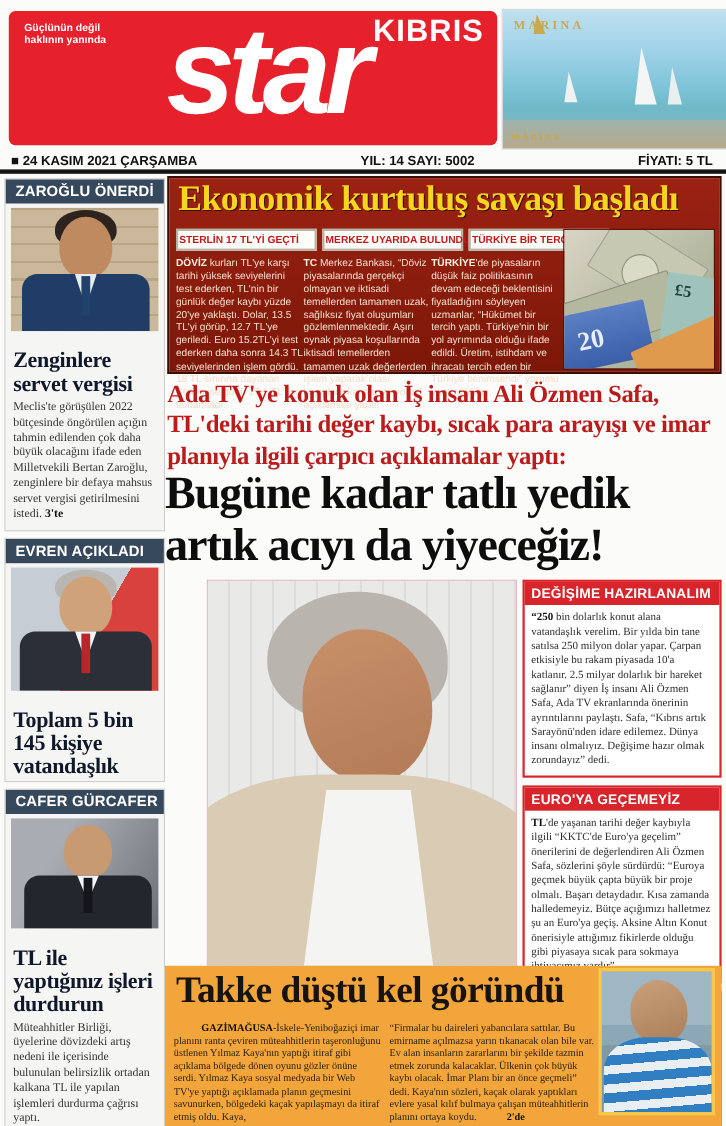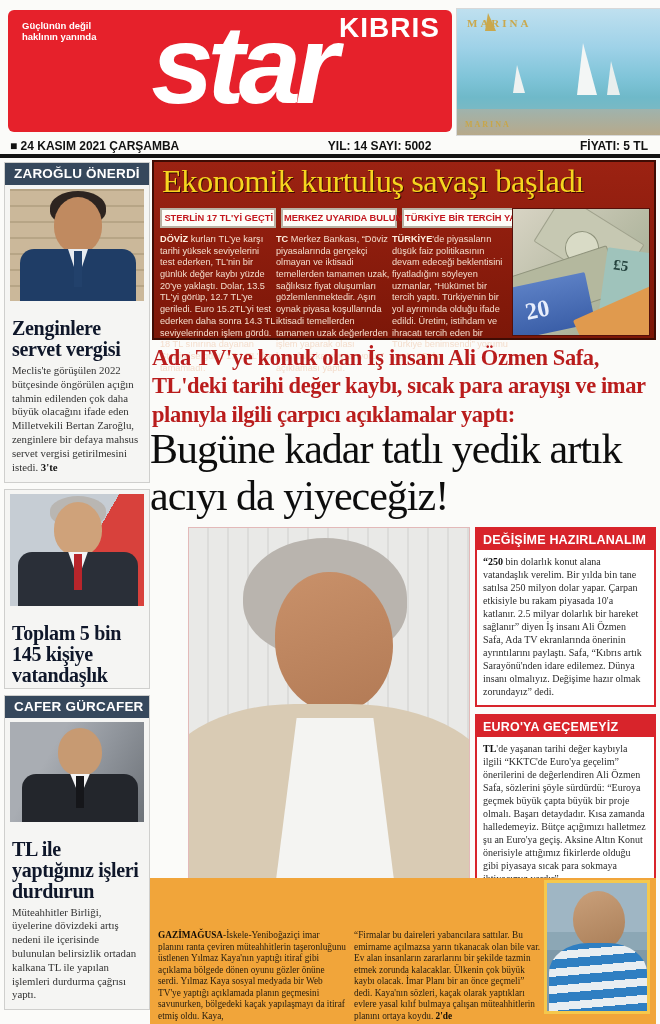--- a/index.html
+++ b/index.html
@@ -39,58 +39,58 @@
   .p-torso { position:absolute; border-radius:14px 14px 0 0; }
   .p-shirt { position:absolute; }
   .p-tie { position:absolute; }
 
   .bg-stone { background:repeating-linear-gradient(0deg,#cbb89a 0 14px,#b7a586 14px 16px),repeating-linear-gradient(90deg,rgba(0,0,0,.06) 0 26px,rgba(0,0,0,0) 26px 28px); }
   .bg-flag { background:linear-gradient(120deg,#c6cdd4 55%,#d8413c 55%); }
   .bg-office { background:linear-gradient(120deg,#a9adb3 30%,#8f949b 60%,#6d7278 100%); }
 
   
   .top-banner { position:absolute; left:152px; top:160px; width:504px; height:180px; background:linear-gradient(180deg,#9c2212 0%,#7c1708 100%); border:2px solid #3f0c04; }
-  .banner-headline { color:#f6d51f; font-weight:normal; font-size:32.5px; letter-spacing:-0.5px; padding:2px 8px 0; line-height:1.1; text-shadow:1px 1px 0 #3a0a02; }
+  .banner-headline { color:#f6d51f; font-weight:bold; font-size:32.5px; letter-spacing:-0.5px; padding:2px 8px 0; line-height:1.1; text-shadow:1px 1px 0 #3a0a02; }
   .kicker-row { position:absolute; left:6px; top:46px; display:flex; gap:5px; }
-  .kicker { width:116px; background:#fdfdf8; border:2px solid #b9b2a4; color:#c3171d; font-family:"Liberation Sans",sans-serif; font-weight:bold; font-size:9.3px; text-align:right; padding:3px 1px; white-space:nowrap; }
+  .kicker { width:128px; background:#fdfdf8; border:2px solid #b9b2a4; color:#c3171d; font-family:"Liberation Sans",sans-serif; font-weight:bold; font-size:9.3px; text-align:left; padding:3px 1px; white-space:nowrap; }
   .banner-cols { position:absolute; left:6px; top:72px; display:flex; gap:0; }
   .bcol { width:116px; color:#f4ddcc; font-family:"Liberation Sans",sans-serif; font-size:9.2px; line-height:1.27; }
   .bcol b { color:#ffefdf; }
   .money-photo { position:absolute; right:4px; top:46px; width:138px; height:128px; background:linear-gradient(135deg,#d8d4c4 0%,#b9bca6 50%,#9aa88e 100%); overflow:hidden; border:1px solid #55100a; }
   .bill { position:absolute; border-radius:2px; }
   .bill.usd1 { left:28px; top:6px; width:96px; height:56px; background:#c6c8b2; transform:rotate(32deg); border:1px solid #9fa18c; }
   .bill.usd2 { left:-6px; top:52px; width:110px; height:50px; background:#b4b89e; transform:rotate(-18deg); border:1px solid #8f937c; }
   .bill.eur20 { left:-14px; top:72px; width:92px; height:52px; background:linear-gradient(180deg,#5b7fc4,#3b5fa8); transform:rotate(-12deg); color:#e8eefc; font-weight:bold; font-size:24px; padding:14px 0 0 26px; }
   .bill.gbp5 { right:-12px; top:42px; width:58px; height:66px; background:#9fc3bb; transform:rotate(8deg); color:#23413c; font-weight:bold; font-size:15px; padding:8px 0 0 8px; }
   .bill.eur50 { right:-16px; bottom:-14px; width:86px; height:48px; background:#e09a4e; transform:rotate(-24deg); }
   .usd-circle { position:absolute; left:52px; top:22px; width:34px; height:34px; border-radius:50%; background:#d9dbc6; border:1px solid #8f937c; transform:rotate(32deg); }
 
   
   .intro { position:absolute; left:152px; top:344px; width:506px; font-weight:bold; font-size:22.5px; line-height:1.26; letter-spacing:-0.4px; color:#b91c1c; }
-  .big-headline { position:absolute; left:150px; top:426px; width:510px; font-weight:normal; font-size:42px; line-height:1.12; letter-spacing:-1px; color:#0d0d0d; }
+  .big-headline { position:absolute; left:150px; top:426px; width:510px; font-weight:bold; font-size:42px; line-height:1.12; letter-spacing:-1px; color:#0d0d0d; }
 
   .main-photo { position:absolute; left:188px; top:527px; width:282px; height:352px; background:repeating-linear-gradient(90deg,#e9e9e7 0 18px,#dcdcda 18px 20px); overflow:hidden; border:1px solid #e3b9b9; }
   .mp-hair { position:absolute; left:54px; top:10px; width:164px; height:120px; background:#b9b4ae; border-radius:50% 50% 42% 46%; }
   .mp-face { position:absolute; left:86px; top:44px; width:118px; height:140px; background:linear-gradient(160deg,#c9916a,#b27a55); border-radius:46% 54% 48% 52%; }
   .mp-jacket { position:absolute; left:-30px; top:176px; width:340px; height:200px; background:#d9cbb4; border-radius:40% 44% 0 0; }
   .mp-shirt { position:absolute; left:86px; top:190px; width:120px; height:170px; background:#f4f4f2; clip-path:polygon(18% 0,82% 0,100% 100%,0 100%); }
 
   
   .right-col { position:absolute; left:475px; top:527px; width:181px; }
   .r-section { border:2px solid #d8242b; background:#fff; margin-bottom:7px; }
   .r-header { background:#d8242b; color:#fff; font-family:"Liberation Sans",sans-serif; font-weight:bold; font-size:12.5px; padding:4px 6px 3px; letter-spacing:.2px; }
   .r-body { padding:5px 6px 7px; font-size:10px; line-height:1.3; color:#2c2c2c; }
   .r-body b { color:#111; }
 
   
   .bottom-banner { position:absolute; left:150px; top:878px; width:506px; height:146px; background:#f1a53a; overflow:hidden; }
   .bottom-headline { font-weight:bold; font-size:34px; letter-spacing:-0.5px; color:#171310; padding:4px 10px 2px; line-height:1.1; }
   .bottom-cols { position:absolute; left:8px; top:52px; display:flex; gap:8px; }
   .btcol { width:188px; font-size:9.3px; line-height:1.24; color:#241c10; }
-  .btcol b { color:#120d06; }
+  .btcol b { color:#120d06;margin-left:25px; }
   .bottom-photo { position:absolute; right:6px; top:2px; width:106px; height:134px; background:linear-gradient(180deg,#9fb6c4 0 38%,#8ca7b5 38% 52%,#7f99a8 52% 100%); border:3px solid #f5c84c; overflow:hidden; }
   .bp-head { position:absolute; left:26px; top:8px; width:52px; height:58px; background:linear-gradient(160deg,#caa07a,#a97e58); border-radius:48% 52% 46% 50%; }
   .bp-polo { position:absolute; left:2px; top:60px; width:98px; height:74px; background:repeating-linear-gradient(175deg,#2f7fc2 0 9px,#e8eef2 9px 17px); border-radius:40% 40% 0 0; }
 </style>
 </head>
 <body>
 
 <div class="masthead-red">
   <div class="slogan">Güçlünün değil haklının yanında</div>
   <div class="kibris">KIBRIS</div>
@@ -122,20 +122,21 @@
       <div class="p-head" style="left:44px;top:8px;width:48px;height:56px;background:#c08a60;"></div>
       <div class="p-torso" style="left:10px;top:60px;width:116px;height:52px;background:#1f3d66;"></div>
       <div class="p-shirt" style="left:58px;top:60px;width:20px;height:30px;background:#e8ecf0;clip-path:polygon(0 0,100% 0,50% 100%);"></div>
       <div class="p-tie" style="left:64px;top:62px;width:8px;height:36px;background:#22416b;"></div>
     </div>
     <div class="side-headline">Zenginlere servet vergisi</div>
     <div class="side-body"><span>Meclis'te görüşülen 2022 bütçesinde öngörülen açığın tahmin edilenden çok daha büyük olacağını ifade eden Milletvekili Bertan Zaroğlu, zenginlere bir defaya mahsus servet vergisi getirilmesini istedi. </span><span class="pageref">3'te</span></div>
   </div>
 
   <div class="side-card">
+    <div class="side-header">EVREN AÇIKLADI</div>
     <div class="side-photo bg-flag">
       <div class="p-hair" style="left:40px;top:2px;width:56px;height:30px;background:#b9b6b2;"></div>
       <div class="p-head" style="left:44px;top:8px;width:48px;height:54px;background:#cfa27a;"></div>
       <div class="p-torso" style="left:8px;top:58px;width:120px;height:54px;background:#2a2f38;"></div>
       <div class="p-shirt" style="left:58px;top:58px;width:20px;height:28px;background:#f2f4f6;clip-path:polygon(0 0,100% 0,50% 100%);"></div>
       <div class="p-tie" style="left:64px;top:60px;width:8px;height:36px;background:#b8252b;"></div>
     </div>
     <div class="side-headline">Toplam 5 bin 145 kişiye vatandaşlık</div>
   </div>
 
@@ -194,20 +195,21 @@
     <div class="r-header">EURO'YA GEÇEMEYİZ</div>
     <div class="r-body"><b>TL</b><span>'de yaşanan tarihi değer kaybıyla ilgili “KKTC'de Euro'ya geçelim” önerilerini de değerlendiren Ali Özmen Safa, sözlerini şöyle sürdürdü: “Euroya geçmek büyük çapta büyük bir proje olmalı. Başarı detaydadır. Kısa zamanda halledemeyiz. Bütçe açığımızı halletmez şu an Euro'ya geçiş. Aksine Altın Konut önerisiyle attığımız fikirlerde olduğu gibi piyasaya sıcak para sokmaya ihtiyacımız vardır”</span></div>
   </div>
   <div class="r-section">
     <div class="r-header">SUCUOĞLU'NA ÇAĞRI</div>
     <div class="r-body"><b>MAĞUSA</b><span>-İskele-Yeniboğaziçi imar planıyla ilgili tartışmayı da değerlendiren Safa, şunları söyledi: “İmar planı geçsin istiyorlar bazıları. Çünkü o bazıları imar planının geçeceğine inanarak ev yaptılar. Belki de sattılar. Plan geçmediği için de mevzu oluyor şu an. Rant planı olarak ünlenen bu planı Ersin Tatar imzalamadı, Ersan Saner imzalamadı. Başbakan Sucuoğlu'nun da imzalayacağını düşünmüyorum” </span></div>
   </div>
 </div>
 
 <div class="bottom-banner">
+  <div class="bottom-headline">Takke düştü kel göründü</div>
   <div class="bottom-cols">
     <div class="btcol"><b>GAZİMAĞUSA</b><span>-İskele-Yeniboğaziçi imar planını ranta çeviren müteahhitlerin taşeronluğunu üstlenen Yılmaz Kaya'nın yaptığı itiraf gibi açıklama bölgede dönen oyunu gözler önüne serdi. Yılmaz Kaya sosyal medyada bir Web TV'ye yaptığı açıklamada planın geçmesini savunurken, bölgedeki kaçak yapılaşmayı da itiraf etmiş oldu. Kaya,</span></div>
     <div class="btcol"><span>“Firmalar bu daireleri yabancılara sattılar. Bu emirname açılmazsa yarın tıkanacak olan bile var. Ev alan insanların zararlarını bir şekilde tazmin etmek zorunda kalacaklar. Ülkenin çok büyük kaybı olacak. İmar Planı bir an önce geçmeli” dedi. Kaya'nın sözleri, kaçak olarak yaptıkları evlere yasal kılıf bulmaya çalışan müteahhitlerin planını ortaya koydu. </span><b class="pageref">2'de</b></div>
   </div>
   <div class="bottom-photo">
     <div class="bp-head"></div>
     <div class="bp-polo"></div>
   </div>
 </div>
 

